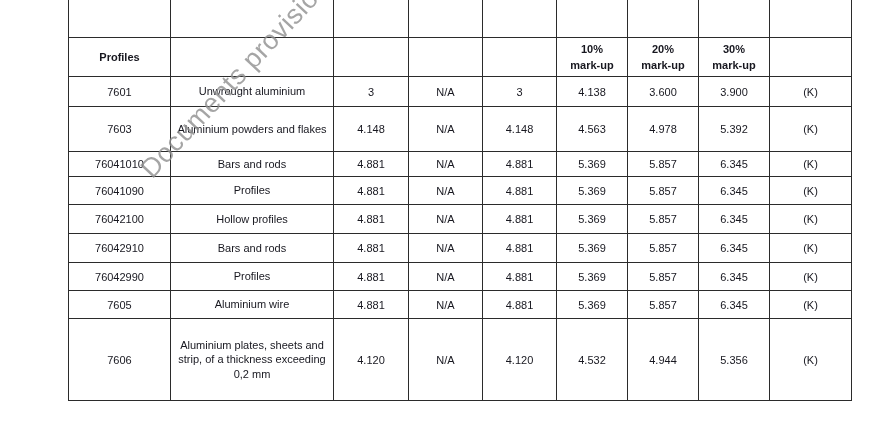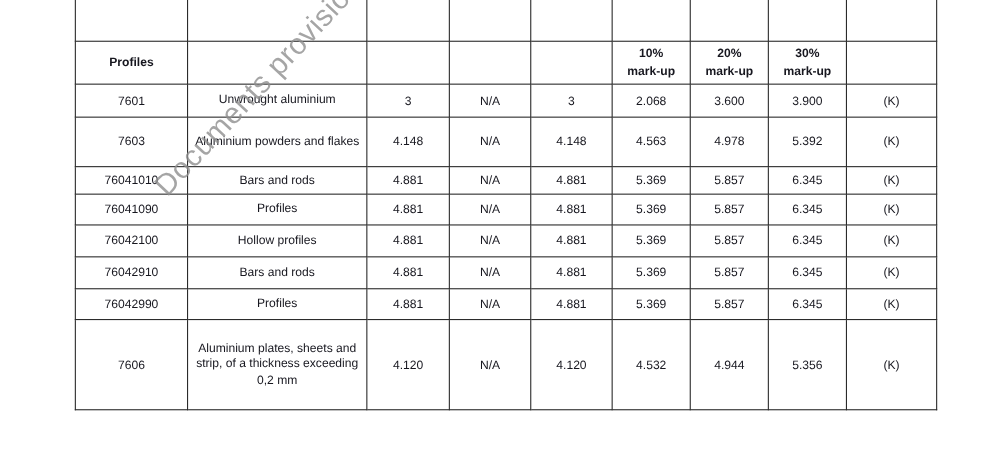--- a/index.html
+++ b/index.html
@@ -122,21 +122,21 @@
 mark-up</td>
         <td></td>
       </tr>
 
       <tr class="r2">
         <td class="tl">7601</td>
         <td class="desc">Unwrought aluminium</td>
         <td>3</td>
         <td>N/A</td>
         <td>3</td>
-        <td>2.068</td>
+        <td>4.138</td>
         <td>3.600</td>
         <td>3.900</td>
         <td>(K)</td>
       </tr>
 
       <tr class="r3">
         <td class="tl">7603</td>
         <td class="desc">Aluminium powders and flakes</td>
         <td>4.148</td>
         <td>N/A</td>
@@ -200,20 +200,31 @@
         <td class="desc">Profiles</td>
         <td>4.881</td>
         <td>N/A</td>
         <td>4.881</td>
         <td>5.369</td>
         <td>5.857</td>
         <td>6.345</td>
         <td>(K)</td>
       </tr>
 
+      <tr class="r9">
+        <td class="tl">7605</td>
+        <td class="desc">Aluminium wire</td>
+        <td>4.881</td>
+        <td>N/A</td>
+        <td>4.881</td>
+        <td>5.369</td>
+        <td>5.857</td>
+        <td>6.345</td>
+        <td>(K)</td>
+      </tr>
 
       <tr class="r10">
         <td class="tl">7606</td>
         <td class="desc">Aluminium plates, sheets and strip, of a thickness exceeding 0,2 mm</td>
         <td>4.120</td>
         <td>N/A</td>
         <td>4.120</td>
         <td>4.532</td>
         <td>4.944</td>
         <td>5.356</td>

